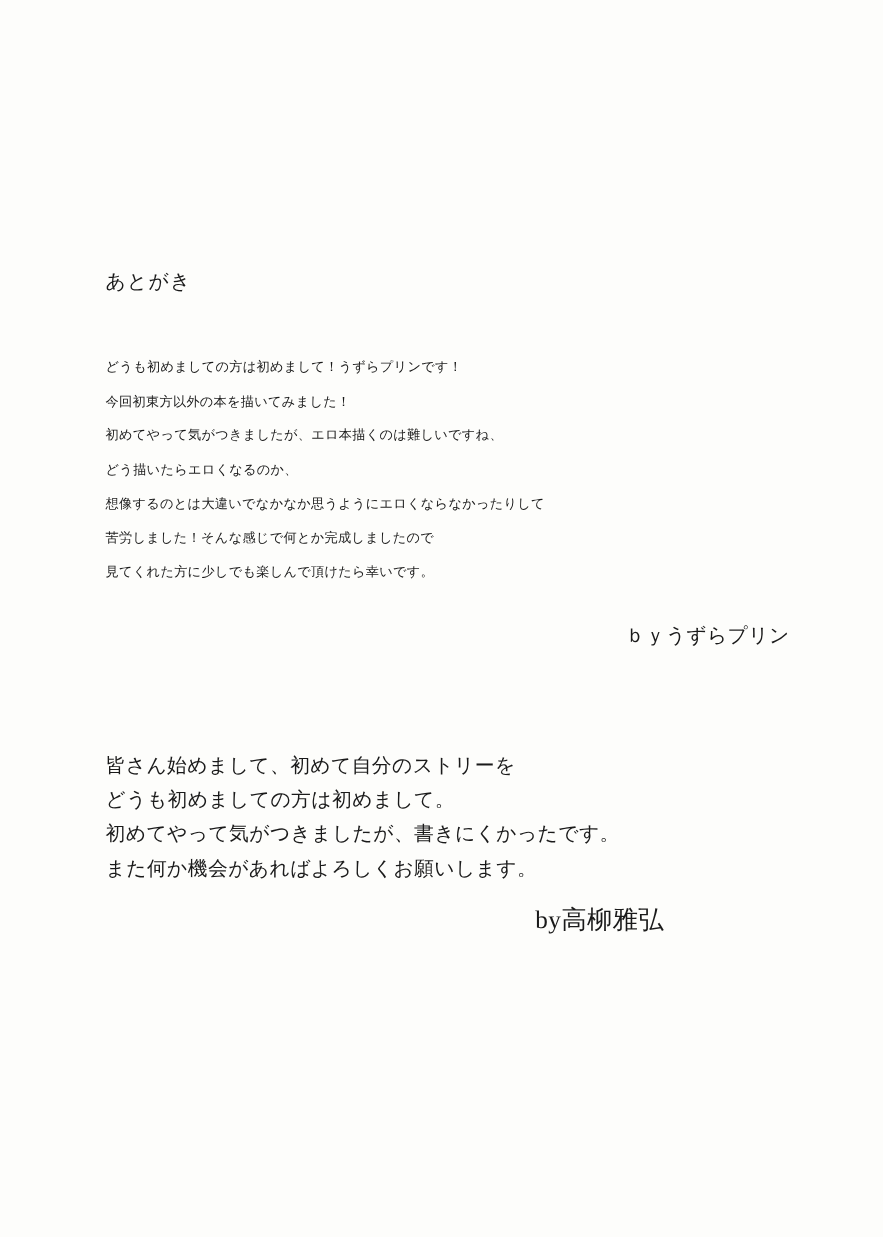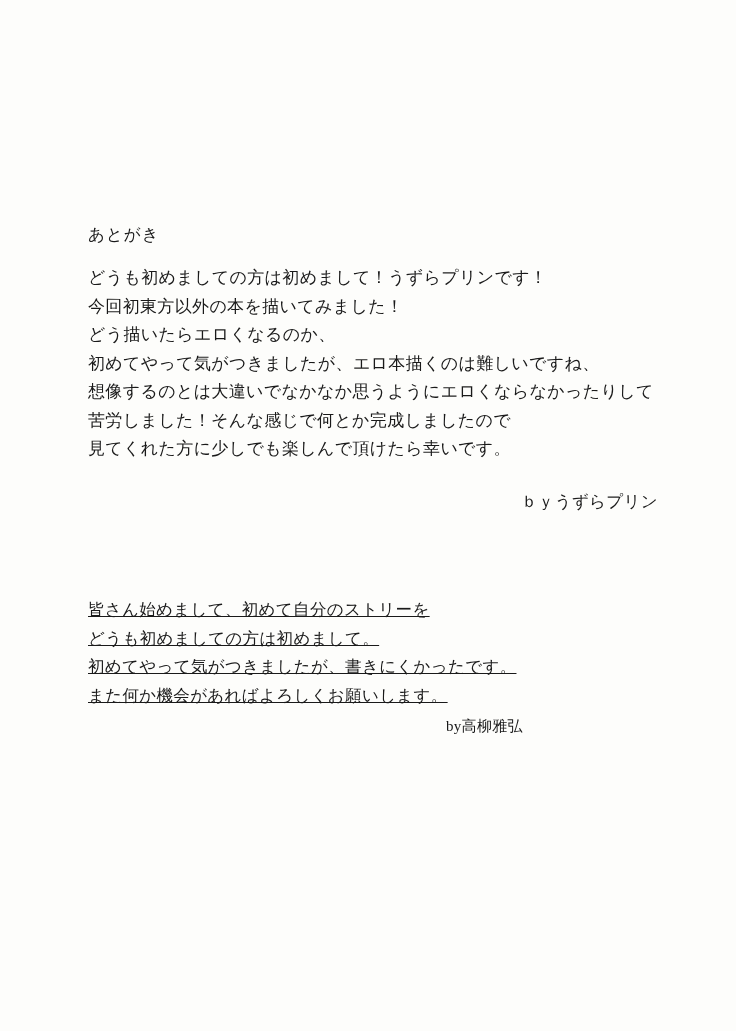--- a/index.html
+++ b/index.html
@@ -23,69 +23,68 @@
   .content {
     position: absolute;
     left: 88px;
     top: 222px;
     width: 570px;
   }
   .afterword-title {
     font-size: 16.5px;
     line-height: 1.6;
     letter-spacing: 0.06em;
-    margin: 0 0 16px 0;
+    margin: 0 0 44px 0;
     font-weight: normal;
   }
   .body-block {
     margin: 0;
   }
   .body-line {
-    font-size: 17px;
+    font-size: 11px;
     line-height: 28.5px;
     letter-spacing: 0.02em;
     white-space: pre;
   }
   .signature-1 {
     font-size: 16.5px;
     line-height: 28.5px;
     letter-spacing: 0.02em;
     text-align: right;
     margin-top: 24px;
     padding-left: 358px;
   }
   .second-block {
     margin-top: 80px;
   }
   .second-block .body-line {
     font-size: 16.5px;
     line-height: 28.5px;
-    text-decoration: underline;
   }
   .signature-2 {
-    font-size: 15px;
+    font-size: 21px;
     line-height: 28.5px;
     letter-spacing: 0.02em;
     padding-left: 358px;
-    margin-top: 2px;
+    margin-top: 14px;
   }
 </style>
 </head>
 <body>
 
 <div class="page">
   <div class="content">
 
     <h1 class="afterword-title">あとがき</h1>
 
     <div class="body-block">
       <div class="body-line">どうも初めましての方は初めまして！うずらプリンです！</div>
       <div class="body-line">今回初東方以外の本を描いてみました！</div>
+      <div class="body-line">初めてやって気がつきましたが、エロ本描くのは難しいですね、</div>
       <div class="body-line">どう描いたらエロくなるのか、</div>
-      <div class="body-line">初めてやって気がつきましたが、エロ本描くのは難しいですね、</div>
       <div class="body-line">想像するのとは大違いでなかなか思うようにエロくならなかったりして</div>
       <div class="body-line">苦労しました！そんな感じで何とか完成しましたので</div>
       <div class="body-line">見てくれた方に少しでも楽しんで頂けたら幸いです。</div>
     </div>
 
     <div class="signature-1">ｂｙうずらプリン</div>
 
     <div class="body-block second-block">
       <div class="body-line">皆さん始めまして、初めて自分のストリーを</div>
       <div class="body-line">どうも初めましての方は初めまして。</div>

